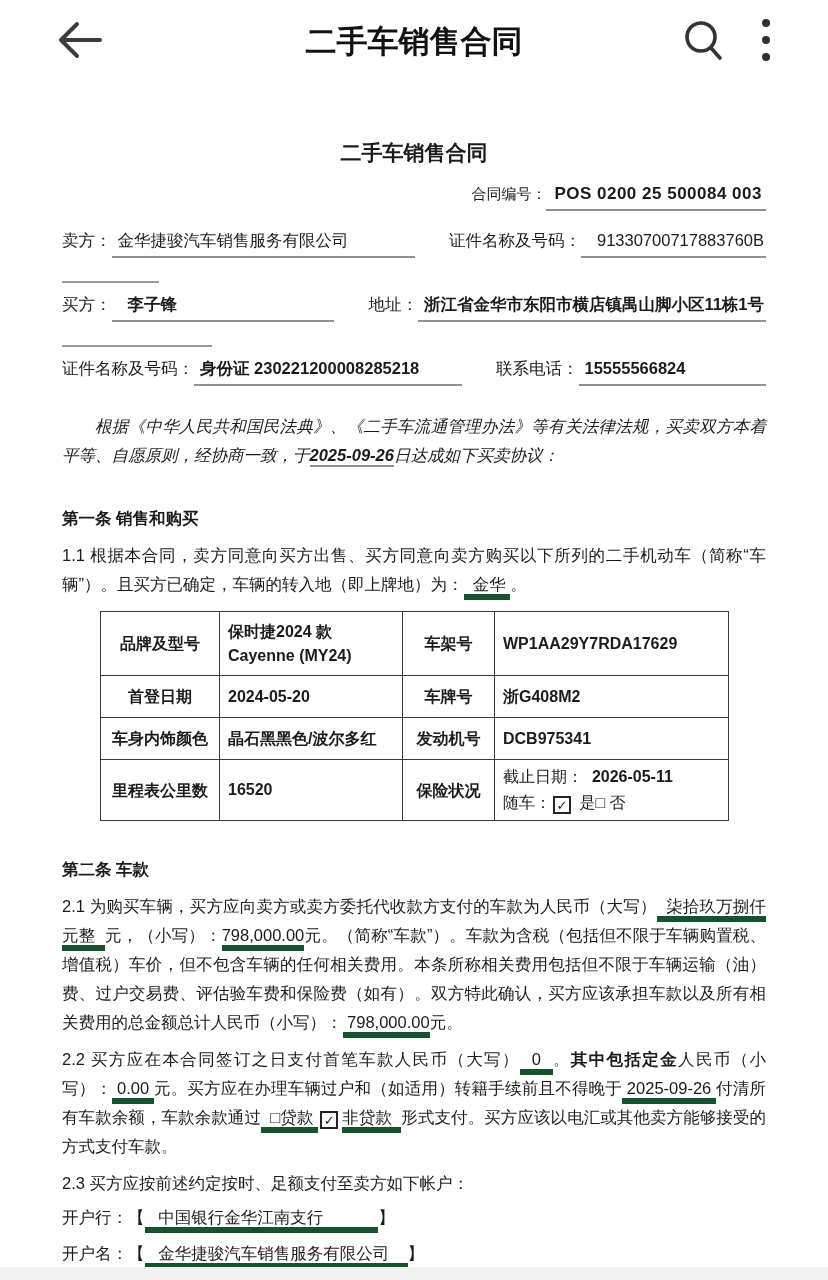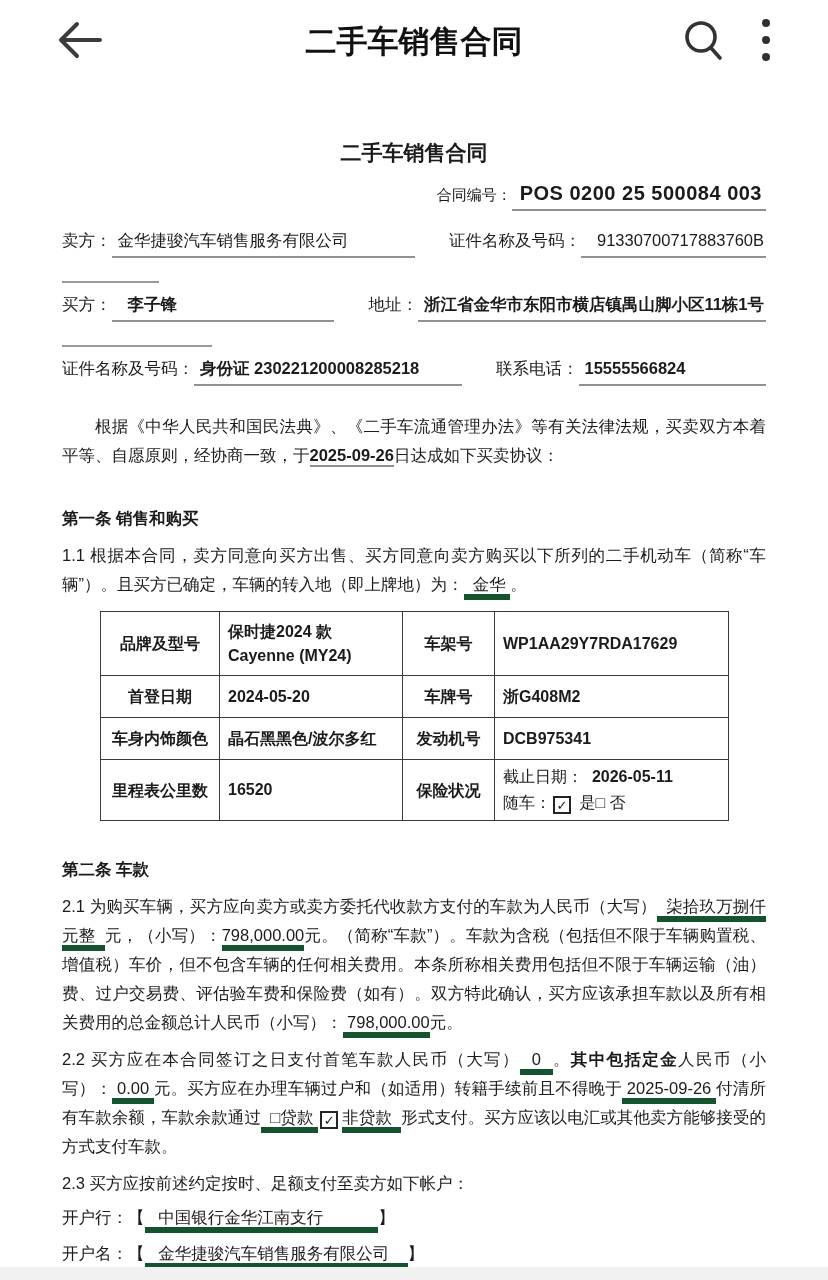--- a/index.html
+++ b/index.html
@@ -39,36 +39,36 @@
     line-height: 29px;
     text-align: justify;
   }
   .doc-title {
     margin-top: 58px;
     text-align: center;
     font-size: 21px; font-weight: 700;
   }
   .cno { margin-top: 12px; text-align: left; display:flex; justify-content:flex-end; align-items: baseline; }
   .cno-label { font-size: 15px; }
-  .cno-val { font-weight: 700; font-size: 20px; border-bottom: 2px solid #8f8f8f; padding: 0 4px 1px 8px; letter-spacing: .5px; }
+  .cno-val { font-weight: 700; font-size: 17px; border-bottom: 2px solid #8f8f8f; padding: 0 4px 1px 8px; letter-spacing: .5px; }
 
   .frow { display: flex; margin-top: 15px; align-items: baseline; }
   .grp  { display: flex; align-items: baseline; }
   .w370 { width: 372px; }
   .grow { flex: 1; margin-left: 34px; }
   .fl { white-space: nowrap; }
   .fv { flex: 1; border-bottom: 2px solid #919191; padding: 0 2px 1px 6px; white-space: nowrap; overflow: hidden; }
   .fv.b { font-weight: 700; }
   .fv.padl { padding-left: 16px; }
   .cont { border-bottom: 2px solid #9a9a9a; height: 13px; }
   .cont.c1 { width: 97px;  margin-top: 12px; }
   .cont.c2 { width: 150px; margin-top: 12px; }
 
   .para { margin: 8px 0 0 0; }
-  .para.indent { text-indent: 2em; margin-top: 26px; }
+  .para.indent { text-indent: 2em; margin-top: 26px; font-style: italic; }
   .sec-h { margin-top: 34px; font-weight: 700; }
 
   .seg-u  { border-bottom: 6px solid #14532d; padding-bottom: 1px; }
   .seg-b  { font-weight: 700; }
   .seg-bu { font-weight: 700; border-bottom: 2px solid #8f8f8f; padding-bottom: 1px; }
   .seg-box {
     display: inline-block; width: 18px; height: 18px;
     border: 2px solid #242424; line-height: 15px; text-align: center;
     font-size: 13px; font-weight: 700; vertical-align: -2px; margin: 0 4px 0 2px;
   }

